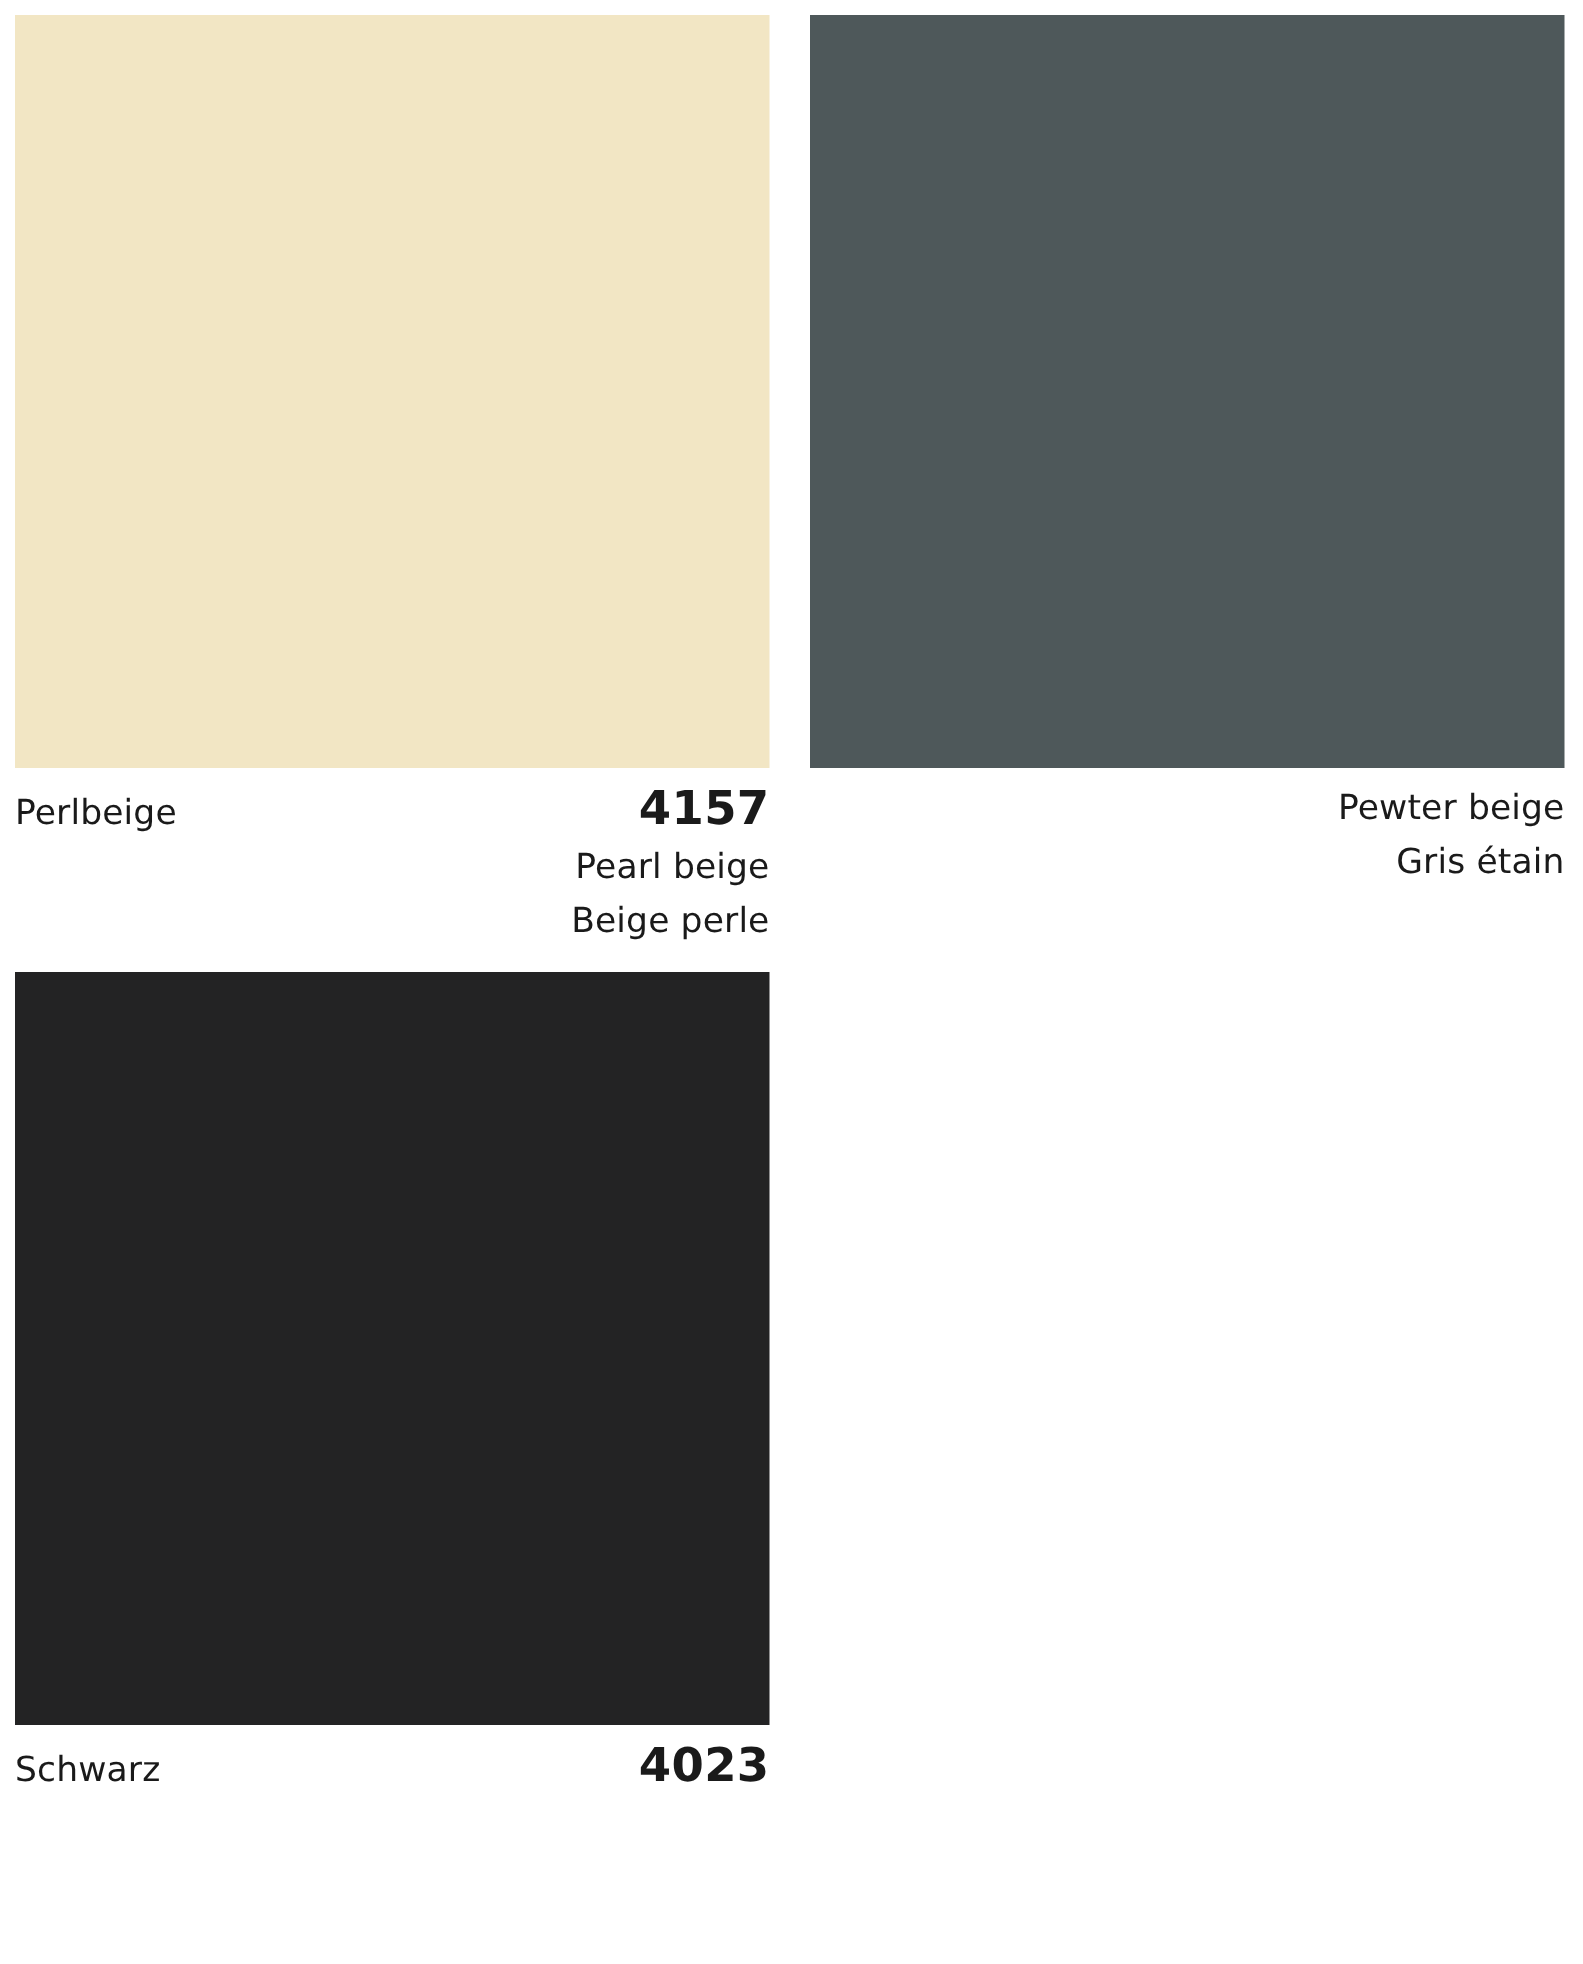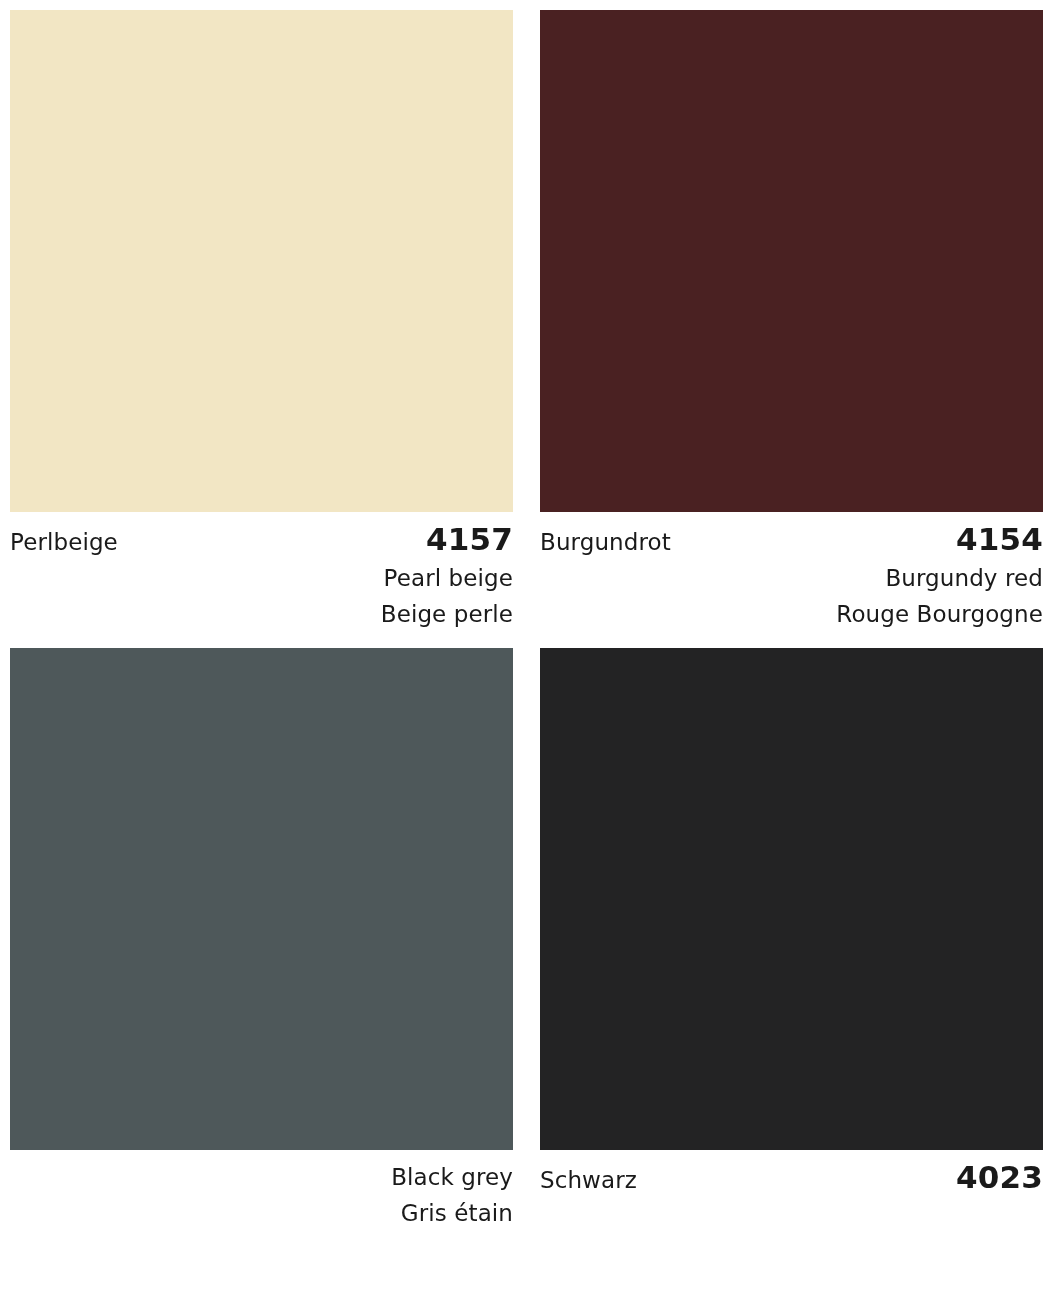--- a/index.html
+++ b/index.html
@@ -84,36 +84,25 @@
     <div class="swatch-info">
       <div class="swatch-row-primary">
         <span class="swatch-name-de">Perlbeige</span>
         <span class="swatch-code">4157</span>
       </div>
       <div class="swatch-name-en">Pearl beige</div>
       <div class="swatch-name-fr">Beige perle</div>
     </div>
   </div>
 
-  <div class="swatch-cell">
-    <div class="swatch-chip" style="background-color: rgb(74, 33, 34);"></div>
-    <div class="swatch-info">
-      <div class="swatch-row-primary">
-        <span class="swatch-name-de">Burgundrot</span>
-        <span class="swatch-code">4154</span>
-      </div>
-      <div class="swatch-name-en">Burgundy red</div>
-      <div class="swatch-name-fr">Rouge Bourgogne</div>
-    </div>
-  </div>
 
   <div class="swatch-cell">
     <div class="swatch-chip" style="background-color: rgb(78, 88, 90);"></div>
     <div class="swatch-info">
-      <div class="swatch-name-en">Black grey</div>
+      <div class="swatch-name-en">Pewter beige</div>
       <div class="swatch-name-fr">Gris étain</div>
     </div>
   </div>
 
   <div class="swatch-cell">
     <div class="swatch-chip" style="background-color: rgb(35, 35, 36);"></div>
     <div class="swatch-info">
       <div class="swatch-row-primary">
         <span class="swatch-name-de">Schwarz</span>
         <span class="swatch-code">4023</span>

